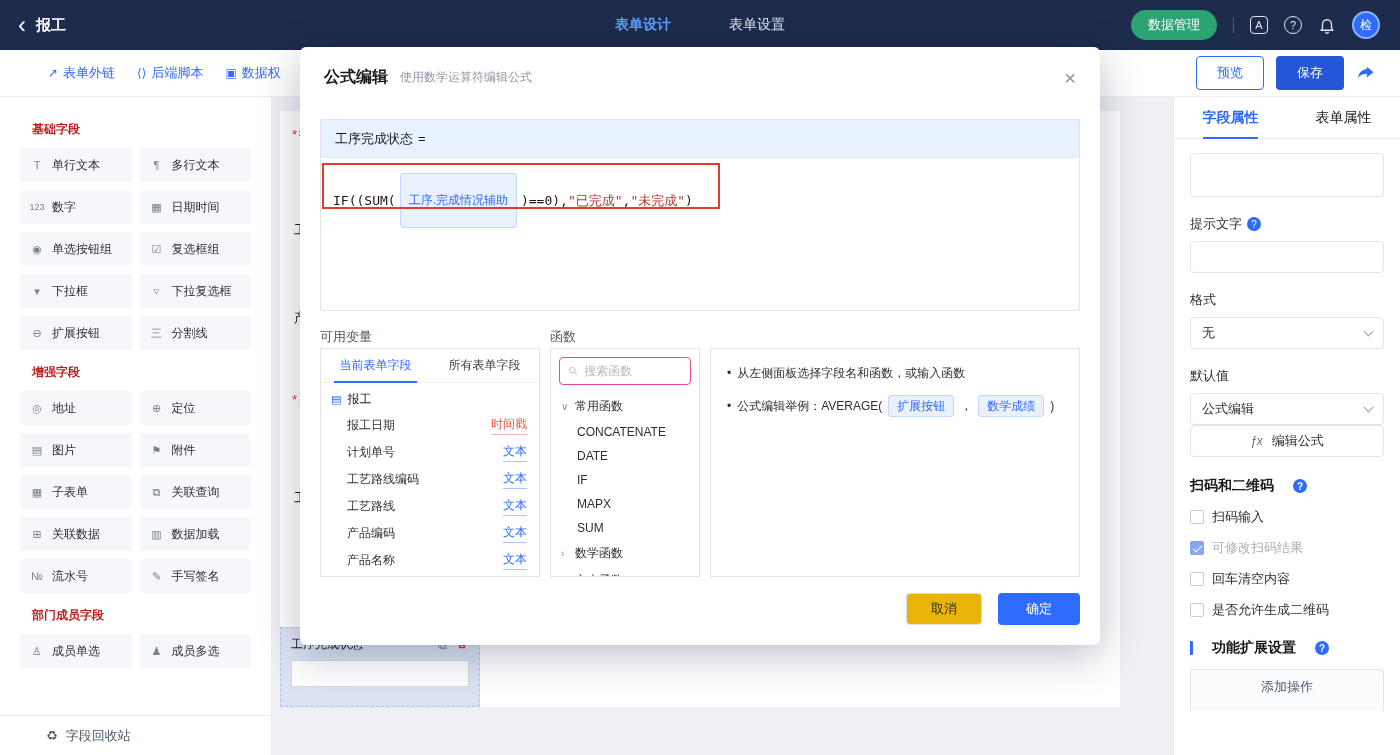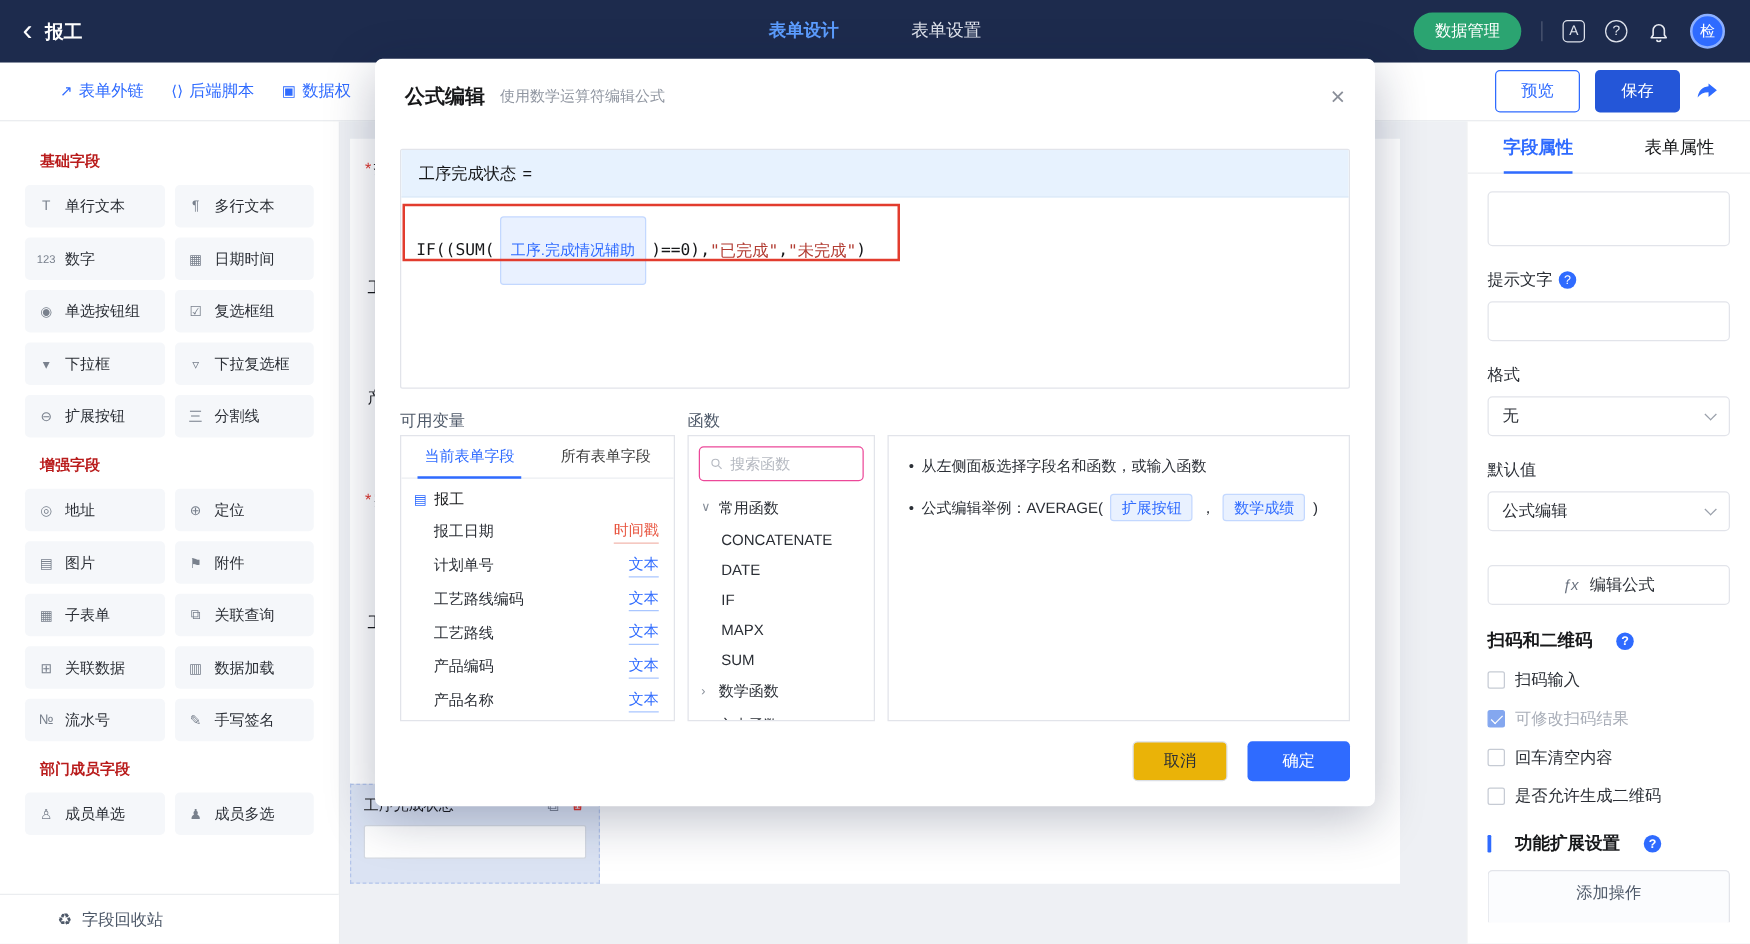--- a/index.html
+++ b/index.html
@@ -57,21 +57,21 @@
   .rp-tab { flex:1; display:flex; align-items:center; justify-content:center; font-size:14px; color:#17181a; position:relative; cursor:pointer; }
   .rp-tab.active { color:#2f6bff; font-weight:bold; }
   .rp-tab.active::after { content:""; position:absolute; bottom:-1px; left:26%; right:26%; height:2px; background:#2f6bff; }
   .rp-body { padding:14px 16px 0; }
   .rp-box-empty { height:44px; border:1px solid #e2e4ea; border-radius:4px; }
   .rp-label { font-size:13px; color:#2b2f36; margin:18px 0 8px; display:flex; align-items:center; gap:5px;text-align:right; }
   .q-badge { width:14px; height:14px; border-radius:50%; background:#2f6bff; color:#fff; font-size:10px; display:inline-flex; align-items:center; justify-content:center; }
   .rp-input { height:32px; border:1px solid #e2e4ea; border-radius:4px; }
   .rp-select { height:32px; border:1px solid #e2e4ea; border-radius:4px; display:flex; align-items:center; justify-content:space-between; padding:0 11px; font-size:13px; color:#2b2f36; cursor:pointer; }
   .caret { width:7px; height:7px; border-right:1.5px solid #9aa0ab; border-bottom:1.5px solid #9aa0ab; transform:rotate(45deg); margin-top:-3px; }
-  .rp-btn { height:32px; border:1px solid #e2e4ea; border-radius:4px; display:flex; align-items:center; justify-content:center; gap:9px; font-size:13px; color:#2b2f36; margin-top:27px; cursor:pointer; }
+  .rp-btn { height:32px; border:1px solid #e2e4ea; border-radius:4px; display:flex; align-items:center; justify-content:center; gap:9px; font-size:13px; color:#2b2f36; margin-top:0; cursor:pointer; }
   .fx { font-style:italic; color:#6b7380; font-size:12px; }
   .rp-section { font-size:14px; font-weight:bold; color:#17181a; margin:20px 0 4px; display:flex; align-items:center; gap:19px; }
   .cb-row { display:flex; align-items:center; gap:8px; font-size:13px; color:#2b2f36; margin:13px 0; }
   .cb { width:14px; height:14px; border:1px solid #c6cbd4; border-radius:2px; background:#fff; flex:0 0 14px; }
   .cb.checked { background:#84a7ef; border-color:#84a7ef; position:relative; }
   .cb.checked::after { content:""; position:absolute; left:4px; top:1px; width:4px; height:8px; border-right:1.5px solid #fff; border-bottom:1.5px solid #fff; transform:rotate(45deg); }
   .cb-row.disabled .lbl { color:#a9aeb8; }
   .rp-select.disabled { background:#f5f7fa; color:#a9aeb8; border-color:#e8eaef; cursor:default; }
   .ext-bar { width:3px; height:14px; background:#2f6bff; border-radius:1px; }
   .add-action { margin-top:12px; height:42px; border:1px solid #e2e4ea; border-bottom:none; border-radius:4px 4px 0 0; display:flex; align-items:flex-start; justify-content:center; padding-top:8px; font-size:13px; color:#4e5969; background:#fbfcfe; cursor:pointer; }

